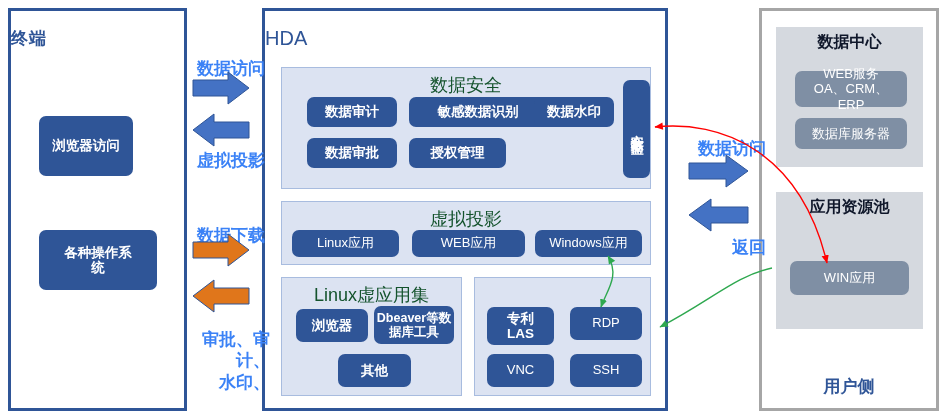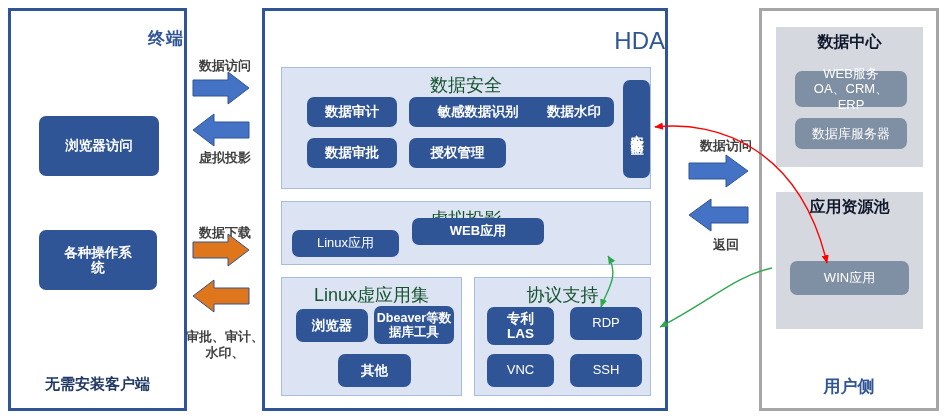--- a/index.html
+++ b/index.html
@@ -10,25 +10,25 @@
   }
   .canvas{position:absolute;left:0;top:0;width:947px;height:419px;}
 
   
   .frame{position:absolute;box-sizing:border-box;background:#fff;}
   #terminal-frame{left:8px;top:8px;width:179px;height:403px;border:3px solid #2F5597;}
   #hda-frame{left:262px;top:8px;width:406px;height:403px;border:3px solid #2F5597;}
   #user-frame{left:759px;top:8px;width:180px;height:403px;border:3px solid #A6A6A6;}
 
   .frame-title{
-    position:absolute;left:0;width:100%;text-align:right;
+    position:absolute;left:0;width:100%;text-align:left;
     color:#2F5597;font-size:17px;font-weight:bold;letter-spacing:1px;
   }
   #terminal-title{top:16px;}
-  #hda-title{top:16px;font-weight:normal;font-size:24px;letter-spacing:0;}
+  #hda-title{top:16px;font-weight:normal;font-size:20px;letter-spacing:0;}
   #terminal-footer{position:absolute;bottom:14px;left:0;width:100%;text-align:center;
     color:#1F3864;font-size:15px;font-weight:bold;}
   #user-footer{position:absolute;bottom:10px;left:0;width:100%;text-align:center;
     color:#2F5597;font-size:17px;font-weight:bold;}
 
   
   .navy-box{
     position:absolute;box-sizing:border-box;background:#2F5597;
     border-radius:7px;color:#ffffff;display:flex;align-items:center;
     justify-content:center;text-align:center;font-size:13.5px;
@@ -50,67 +50,66 @@
     color:#14532d;font-size:18px;font-weight:normal;
   }
   .group.gray-panel{background:#D5D9DF;border:none;}
   .group.gray-panel .group-title{color:#0f172a;font-size:16px;font-weight:bold;}
 
   
   .vertical{
     writing-mode:vertical-rl;text-orientation:upright;letter-spacing:2px;
   }
   .lbl{
-    position:absolute;text-align:center;color:#404040;
-    font-size:13px;font-weight:bold;line-height:1.25;
+    position:absolute;text-align:right;color:#3b82f6;
+    font-size:17px;font-weight:bold;line-height:1.25;
   }
   svg.overlay{position:absolute;left:0;top:0;width:947px;height:419px;
     pointer-events:none;overflow:visible;}
 </style>
 </head>
 <body>
 
 <div class="canvas">
 
   <div class="frame" id="terminal-frame">
     <div class="frame-title" id="terminal-title">终端</div>
-    <div class="navy-box" style="left:28px;top:105px;width:120px;height:60px;">浏览器访问</div>
+    <div class="navy-box" style="left:28px;top:105px;width:94px;height:60px;">浏览器访问</div>
     <div class="navy-box" style="left:28px;top:219px;width:118px;height:60px;white-space:pre-line;">各种操作系
 统</div>
-    <div id="terminal-footer">无需安装客户端</div>
   </div>
 
   <div class="frame" id="hda-frame">
     <div class="frame-title" id="hda-title">HDA</div>
 
     <div class="group" style="left:16px;top:56px;width:370px;height:122px;">
       <div class="group-title">数据安全</div>
       <div class="navy-box" style="left:25px;top:29px;width:90px;height:30px;">数据审计</div>
       <div class="navy-box" style="left:127px;top:29px;width:138px;height:30px;">敏感数据识别</div>
       <div class="navy-box" style="left:252px;top:29px;width:80px;height:30px;">数据水印</div>
       <div class="navy-box vertical" style="left:341px;top:12px;width:27px;height:98px;font-size:13px;">安全数据盘</div>
       <div class="navy-box" style="left:25px;top:70px;width:90px;height:30px;">数据审批</div>
       <div class="navy-box" style="left:127px;top:70px;width:97px;height:30px;">授权管理</div>
     </div>
 
     <div class="group" style="left:16px;top:190px;width:370px;height:64px;">
       <div class="group-title">虚拟投影</div>
       <div class="navy-box latin" style="left:10px;top:28px;width:107px;height:27px;">Linux应用</div>
-      <div class="navy-box latin" style="left:130px;top:16px;width:132px;height:27px;font-weight:bold;">WEB应用</div>
+      <div class="navy-box latin" style="left:130px;top:28px;width:113px;height:27px;">WEB应用</div>
+      <div class="navy-box latin" style="left:253px;top:28px;width:107px;height:27px;">Windows应用</div>
     </div>
 
     <div class="group" style="left:16px;top:266px;width:181px;height:119px;">
       <div class="group-title">Linux虚应用集</div>
       <div class="navy-box" style="left:14px;top:31px;width:72px;height:33px;">浏览器</div>
       <div class="navy-box" style="left:92px;top:28px;width:80px;height:38px;font-size:12.5px;">Dbeaver等数据库工具</div>
       <div class="navy-box" style="left:56px;top:76px;width:73px;height:33px;">其他</div>
     </div>
 
     <div class="group" style="left:209px;top:266px;width:177px;height:119px;">
-      <div class="group-title">协议支持</div>
       <div class="navy-box" style="left:12px;top:29px;width:67px;height:38px;white-space:pre-line;">专利
 LAS</div>
       <div class="navy-box latin" style="left:95px;top:29px;width:72px;height:33px;">RDP</div>
       <div class="navy-box latin" style="left:12px;top:76px;width:67px;height:33px;">VNC</div>
       <div class="navy-box latin" style="left:95px;top:76px;width:72px;height:33px;">SSH</div>
     </div>
   </div>
 
   <div class="frame" id="user-frame">
     <div class="group gray-panel" style="left:14px;top:16px;width:147px;height:140px;">

